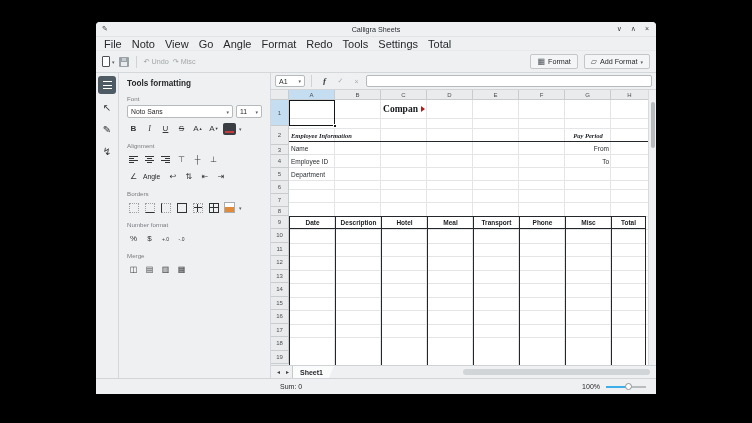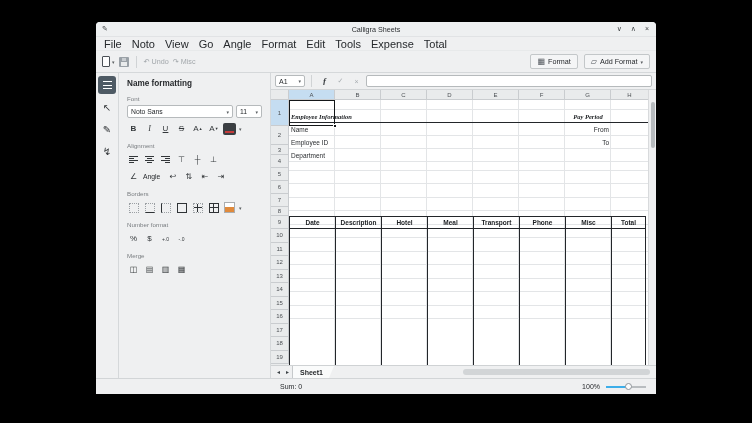--- a/index.html
+++ b/index.html
@@ -153,23 +153,23 @@
       </span>
     </div>
 
     <div class="menubar">
         <div class="menu-item">File</div>
         <div class="menu-item">Noto</div>
         <div class="menu-item">View</div>
         <div class="menu-item">Go</div>
         <div class="menu-item">Angle</div>
         <div class="menu-item">Format</div>
-        <div class="menu-item">Edit</div>
+        <div class="menu-item">Redo</div>
         <div class="menu-item">Tools</div>
-        <div class="menu-item">Expense</div>
+        <div class="menu-item">Settings</div>
         <div class="menu-item">Total</div>
       </div>
 
     <div class="toolbar">
       <span class="tb-btn">
         <span class="pg"></span>
         <span class="chev">▾</span>
       </span>
       <span class="tb-btn">
         <span class="sv"></span>
@@ -210,21 +210,21 @@
           </div>
           <div class="tool-btn">
             <span class="tool-glyph">✎</span>
           </div>
           <div class="tool-btn">
             <span class="tool-glyph">↯</span>
           </div>
         </div>
 
       <div class="docker">
-        <div class="docker-title">Name formatting</div>
+        <div class="docker-title">Tools formatting</div>
 
         <div class="sec-label">Font</div>
         <div class="combo-row">
           <span class="combo">
             <span>Noto Sans</span>
             <span class="chev">▾</span>
           </span>
           <span class="combo size">
             <span>11</span>
             <span class="chev">▾</span>
@@ -426,20 +426,26 @@
                   <div class="rowhead" style="height: 13.5px;">13</div>
                   <div class="rowhead" style="height: 13.5px;">14</div>
                   <div class="rowhead" style="height: 13.5px;">15</div>
                   <div class="rowhead" style="height: 13.5px;">16</div>
                   <div class="rowhead" style="height: 13.5px;">17</div>
                   <div class="rowhead" style="height: 13.5px;">18</div>
                   <div class="rowhead" style="height: 13.5px;">19</div>
                 </div>
               <div class="rows-wrap">
                 <div class="grid-rows">
+                    <div class="grid-row" style="height: 19px;">
+                      <div class="cell-text st-subtitle a-center" style="left: 46px; width: 138px;">
+                        <span class="ct">Compan</span>
+                        <span class="ofl"></span>
+                      </div>
+                    </div>
                     <div class="grid-row" style="height: 10px;"></div>
                     <div class="grid-row rule" style="height: 13px;">
                       <div class="cell-text st-section a-left" style="left: 0px; width: 138px;">
                         <span class="ct">Employee Information</span>
                       </div>
                       <div class="cell-text st-section a-center" style="left: 276px; width: 46px;">
                         <span class="ct">Pay Period</span>
                       </div>
                     </div>
                     <div class="grid-row" style="height: 13px;">

